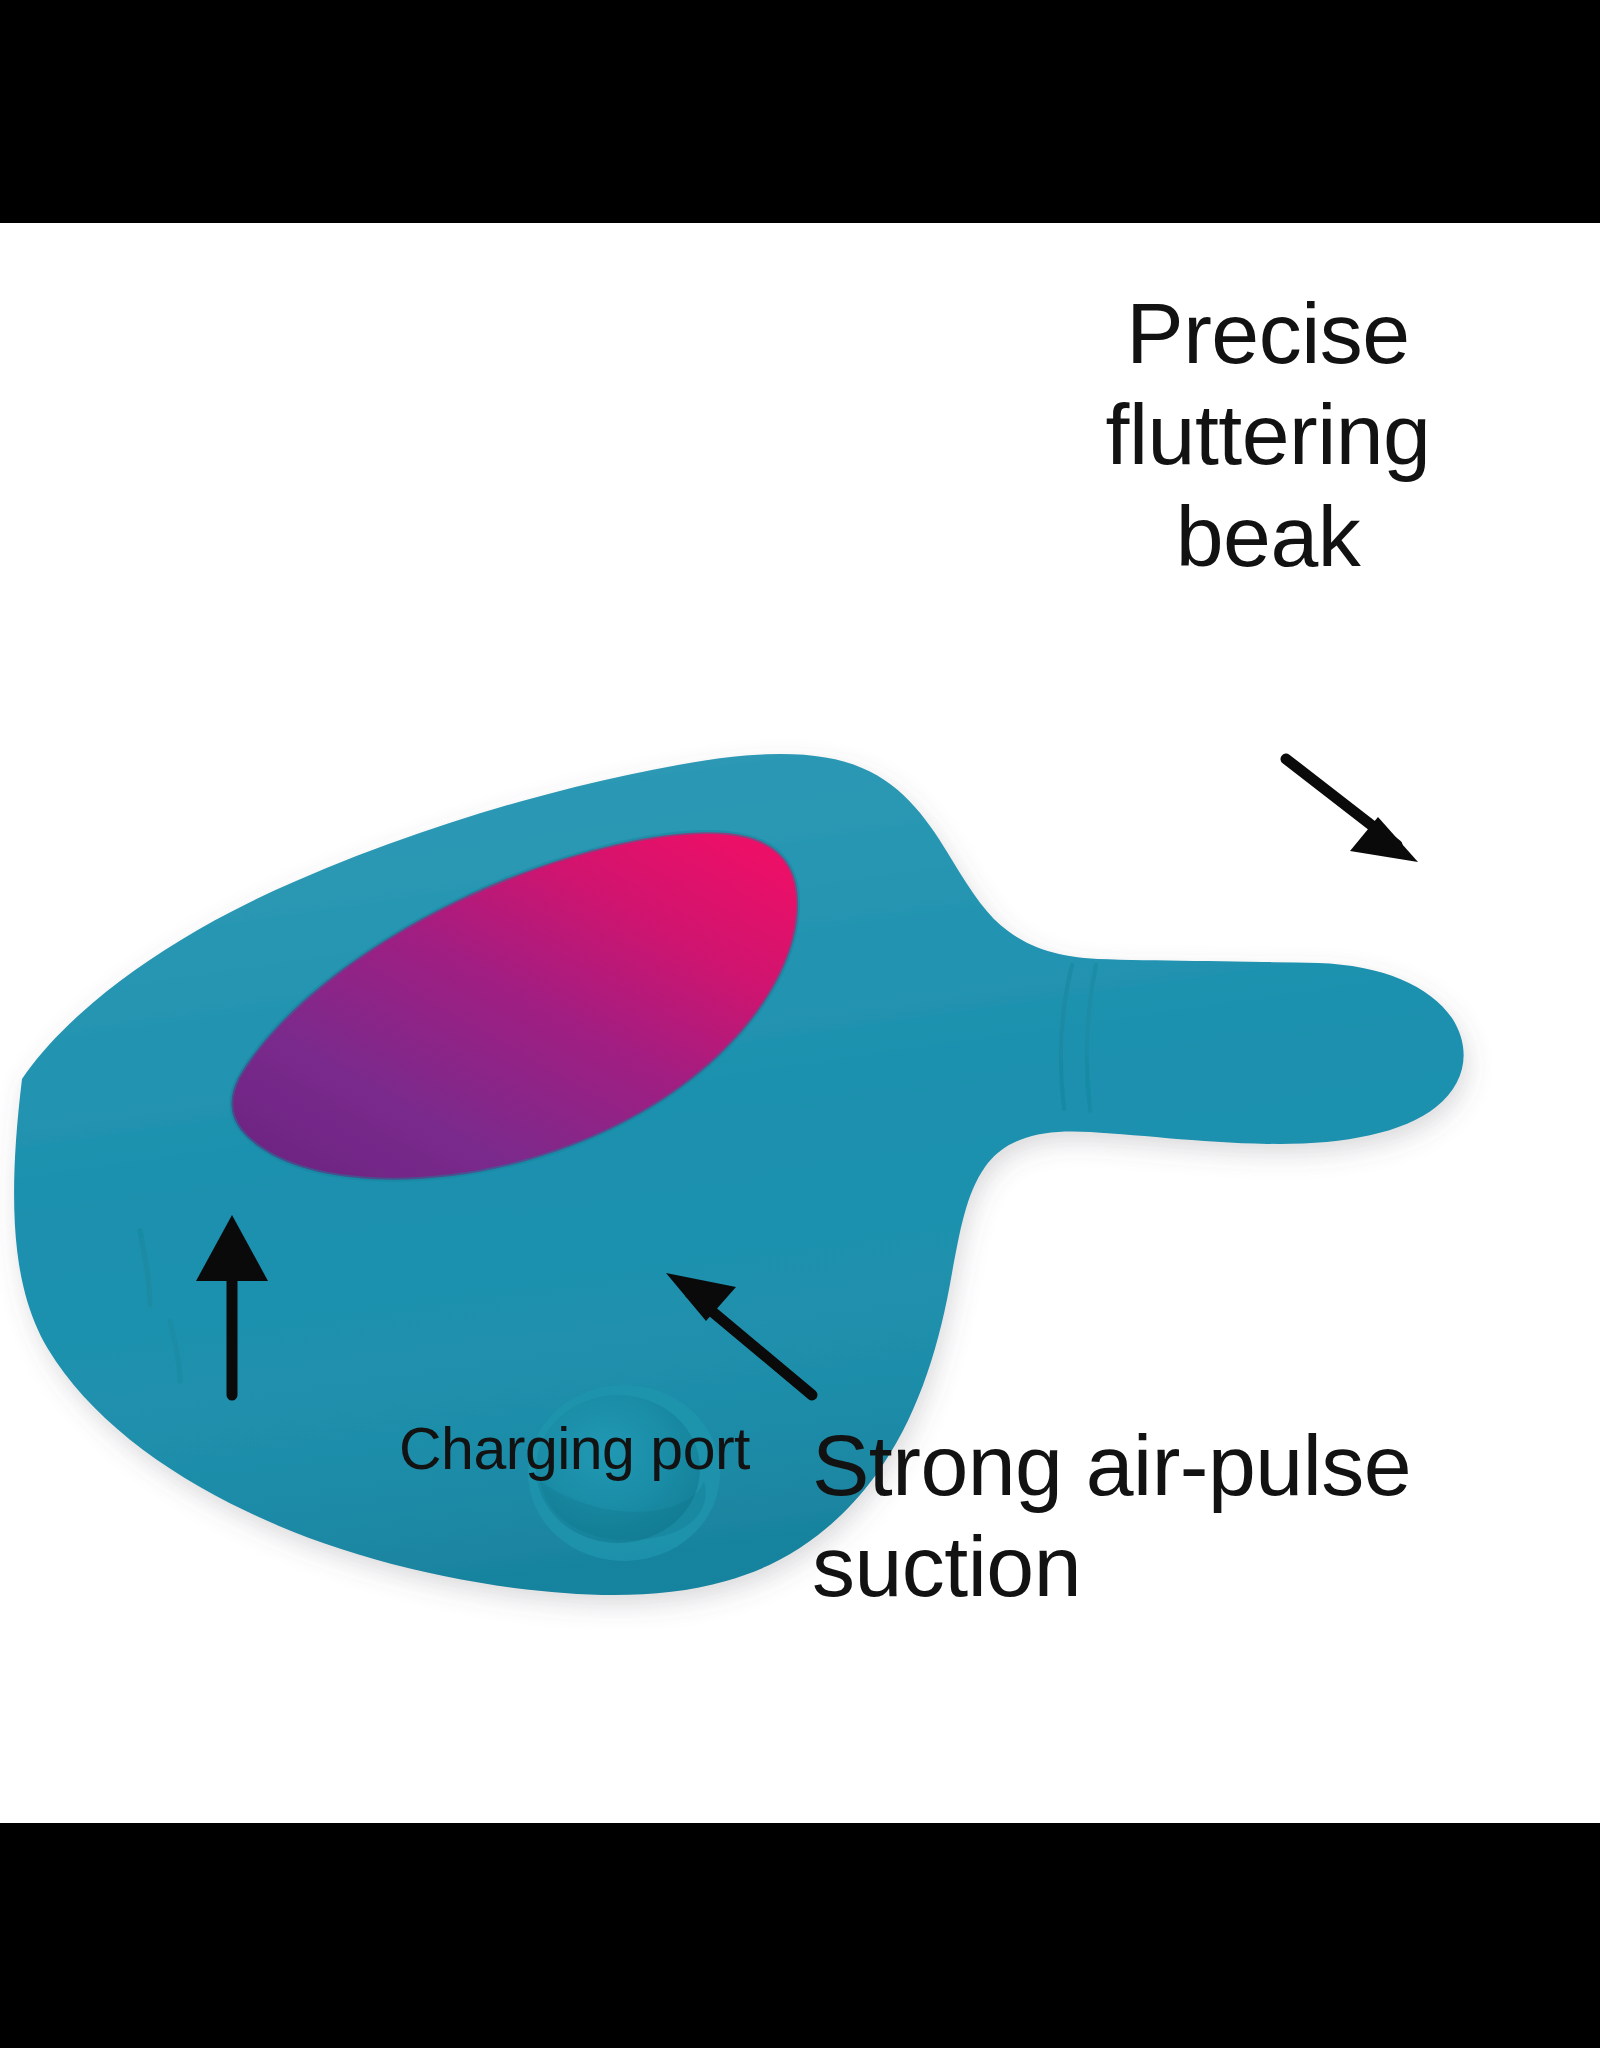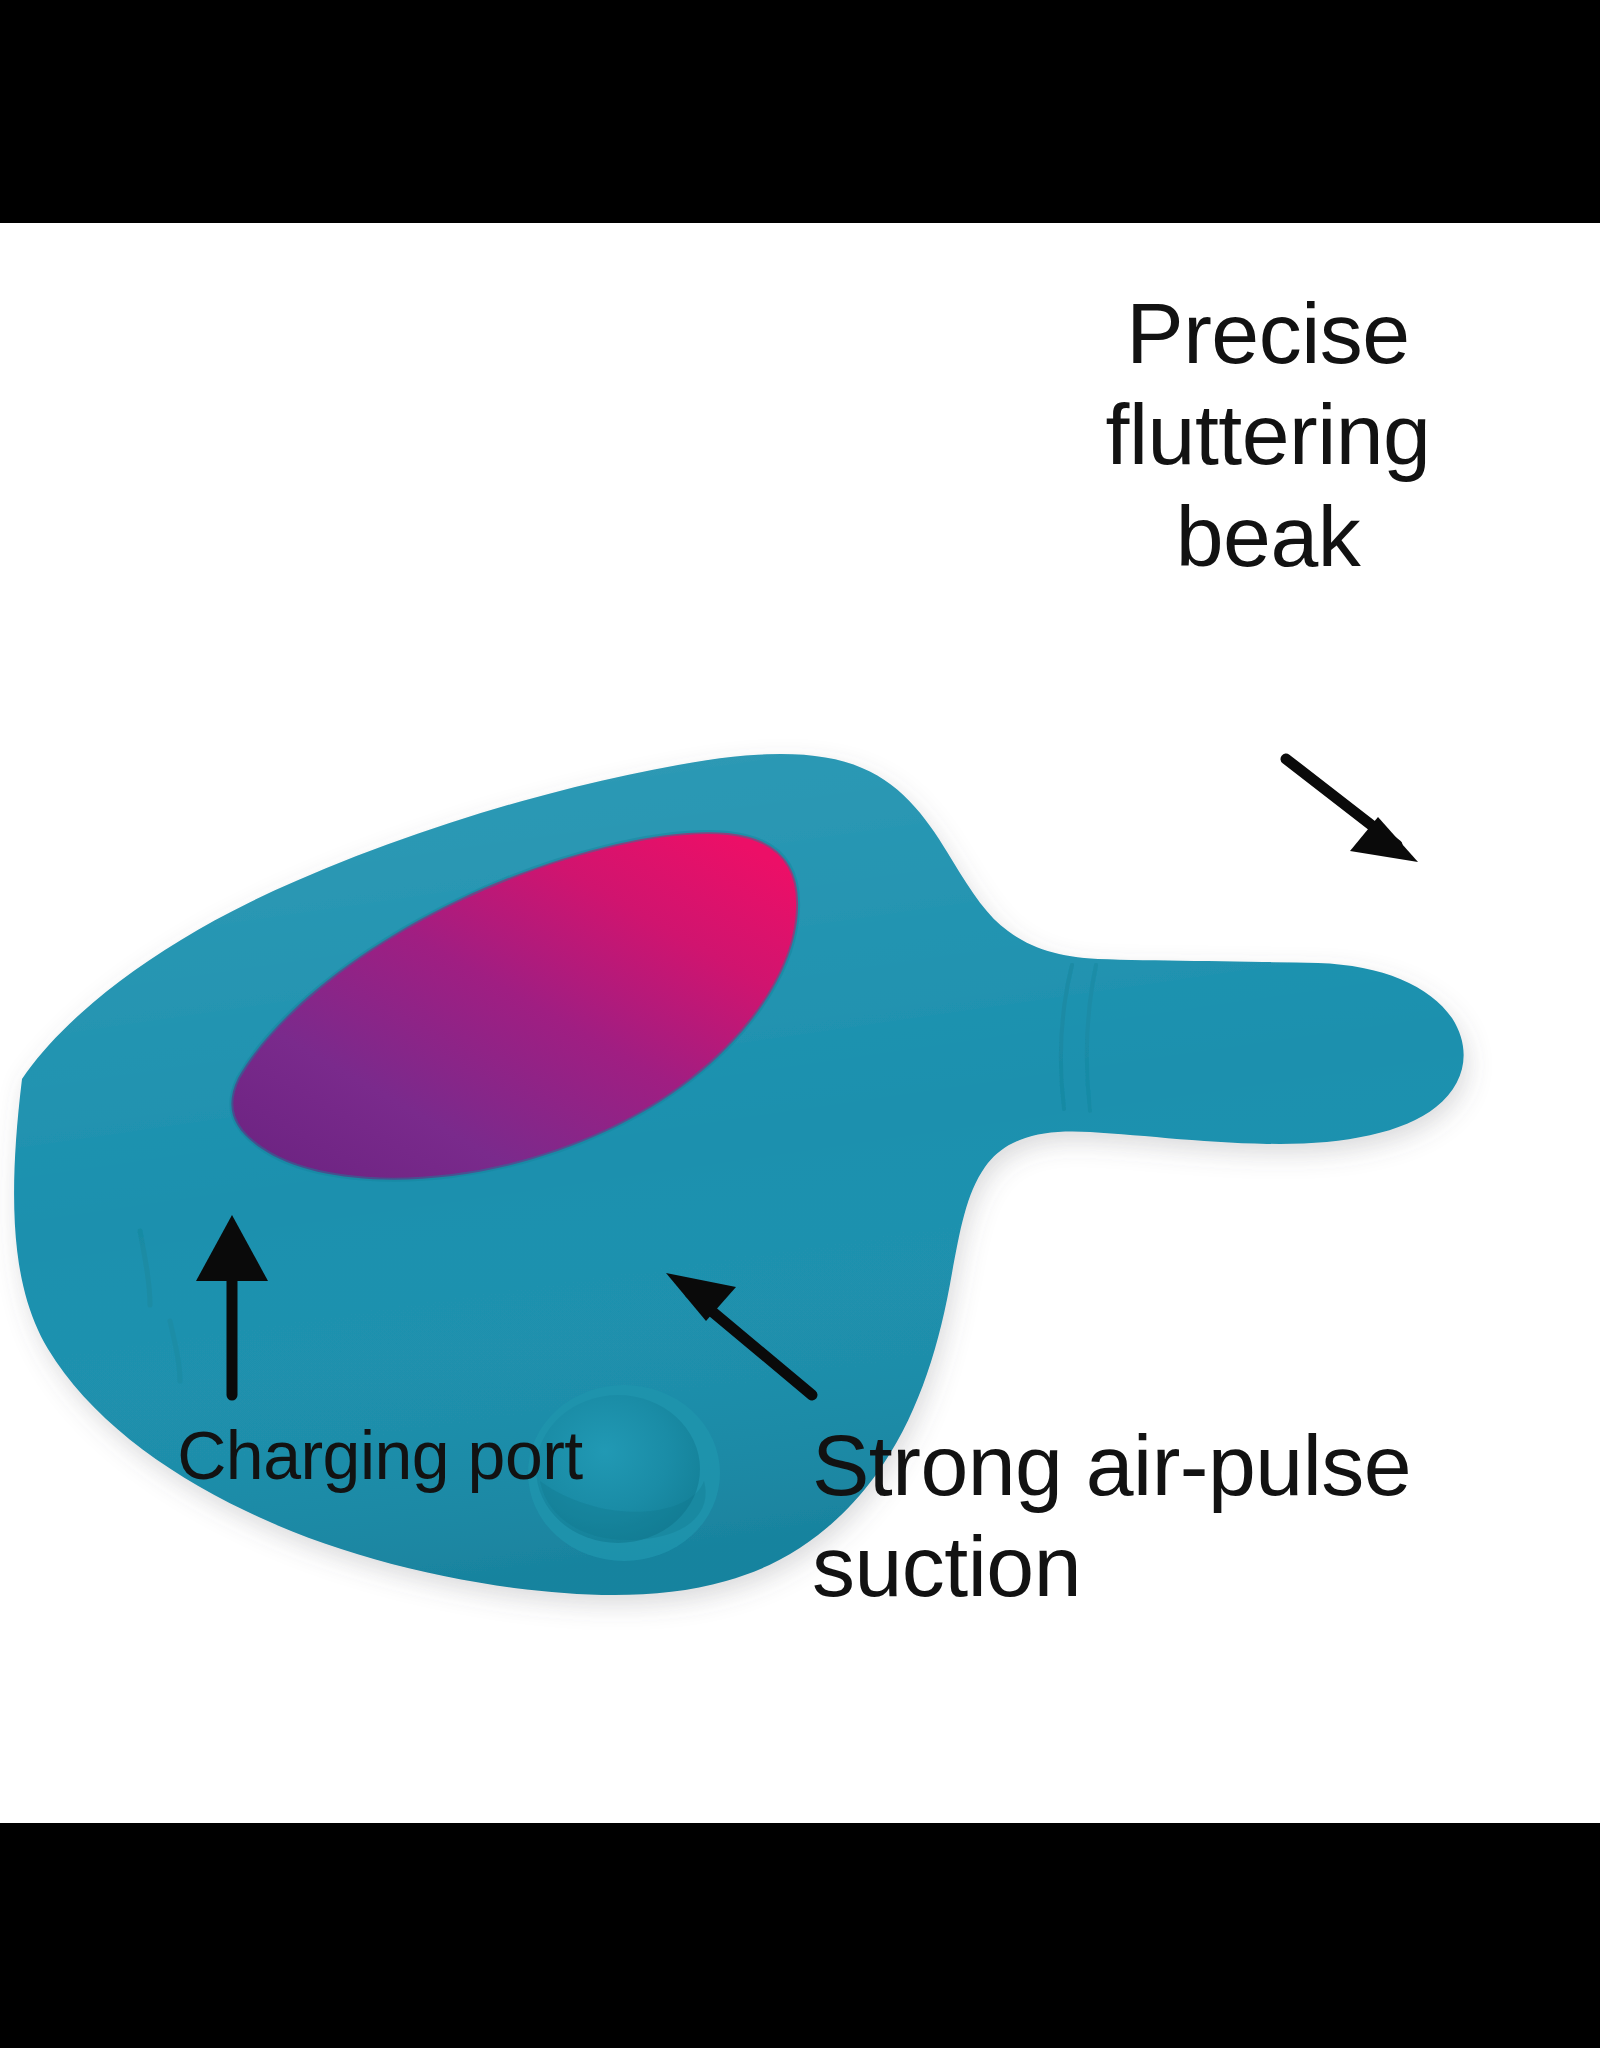--- a/index.html
+++ b/index.html
@@ -63,22 +63,22 @@
     top: 60px;
     width: 500px;
     text-align: center;
     font-size: 86px;
   }
 
   .label-charging {
     left: 10px;
     top: 1192px;
     width: 740px;
-    text-align: center;
-    font-size: 68px;
+    text-align: right;
+    font-size: 59px;
   }
 
   .label-suction {
     left: 812px;
     top: 1192px;
     width: 790px;
     text-align: left;
     font-size: 86px;
   }
 </style>

